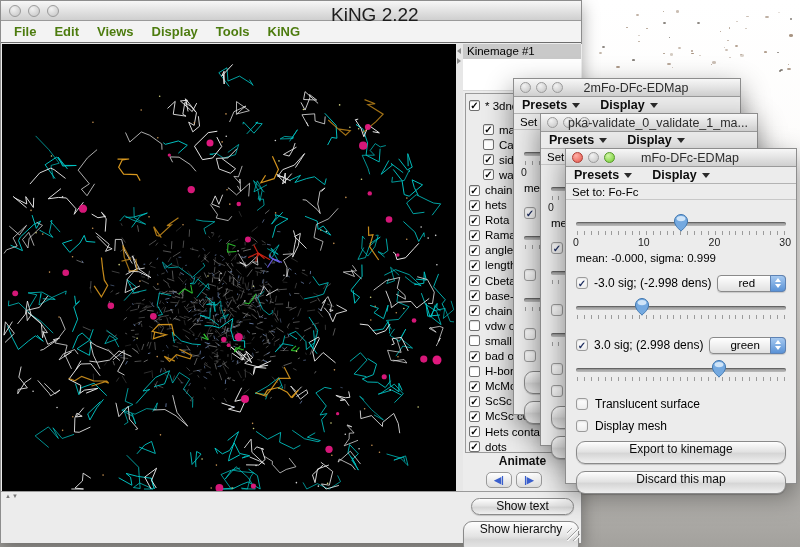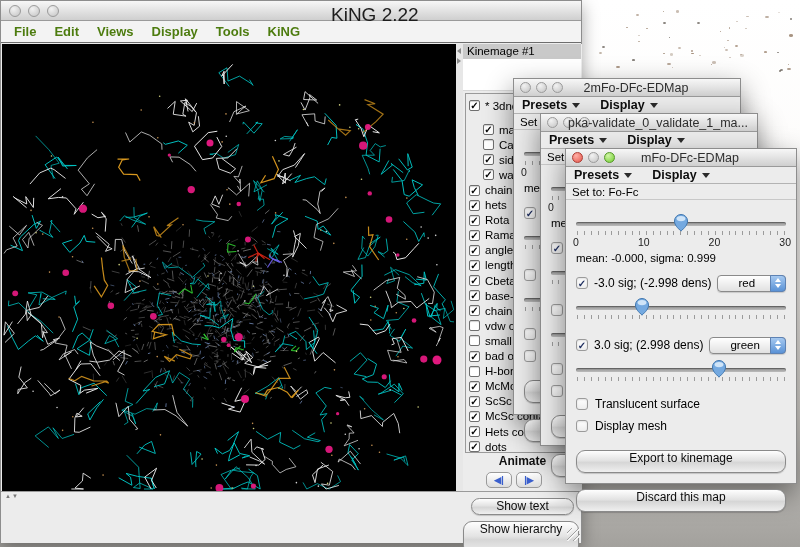--- a/index.html
+++ b/index.html
@@ -102,21 +102,21 @@
   .select{margin-left:auto;width:80px;height:17px;border:1px solid #8a8a8a;border-radius:4px;
     background:linear-gradient(#ffffff,#e1e1e1);display:flex;align-items:center;position:relative;
     font-size:11.5px;color:#000;padding-left:20px;box-shadow:0 1px 1px rgba(0,0,0,.15);}
   .sel-cap{position:absolute;right:-1px;top:-1px;bottom:-1px;width:16px;border:1px solid #5d82b4;
     border-radius:0 4px 4px 0;background:linear-gradient(#a6c9f0,#5a92d6);
     display:flex;flex-direction:column;align-items:center;justify-content:center;gap:2px;}
   .cap-up{width:0;height:0;border-left:3px solid transparent;border-right:3px solid transparent;border-bottom:4px solid #fff;}
   .cap-dn{width:0;height:0;border-left:3px solid transparent;border-right:3px solid transparent;border-top:4px solid #fff;}
   .checkline{display:flex;align-items:center;gap:7px;margin-top:12px;height:16px;}
   .checkline.second{margin-top:6px;}
-  .dbtn{display:block;width:100%;margin-top:16px;height:23px;line-height:15px;}
+  .dbtn{display:block;width:100%;margin-top:7px;height:23px;line-height:15px;}
 </style>
 </head>
 <body>
 
 <div id="desktop">
     <i class="speck" style="left: 690.63px; top: 50.1292px; width: 2.29672px; height: 1.60771px; background: rgba(125, 95, 68, 0.596);"></i>
     <i class="speck" style="left: 598.512px; top: 51.7403px; width: 3.2919px; height: 2.30433px; background: rgba(125, 95, 68, 0.46);"></i>
     <i class="speck" style="left: 663.3px; top: 11.0114px; width: 1.13039px; height: 0.791273px; background: rgba(125, 95, 68, 0.584);"></i>
     <i class="speck" style="left: 778.359px; top: 11.9274px; width: 1.23108px; height: 0.861753px; background: rgba(125, 95, 68, 0.263);"></i>
     <i class="speck" style="left: 646.123px; top: 27.6694px; width: 1.59528px; height: 1.11669px; background: rgba(125, 95, 68, 0.608);"></i>

